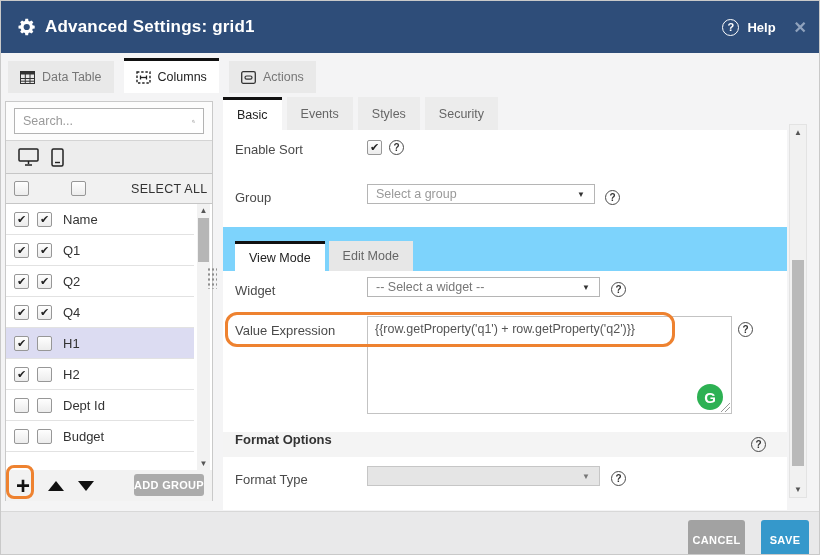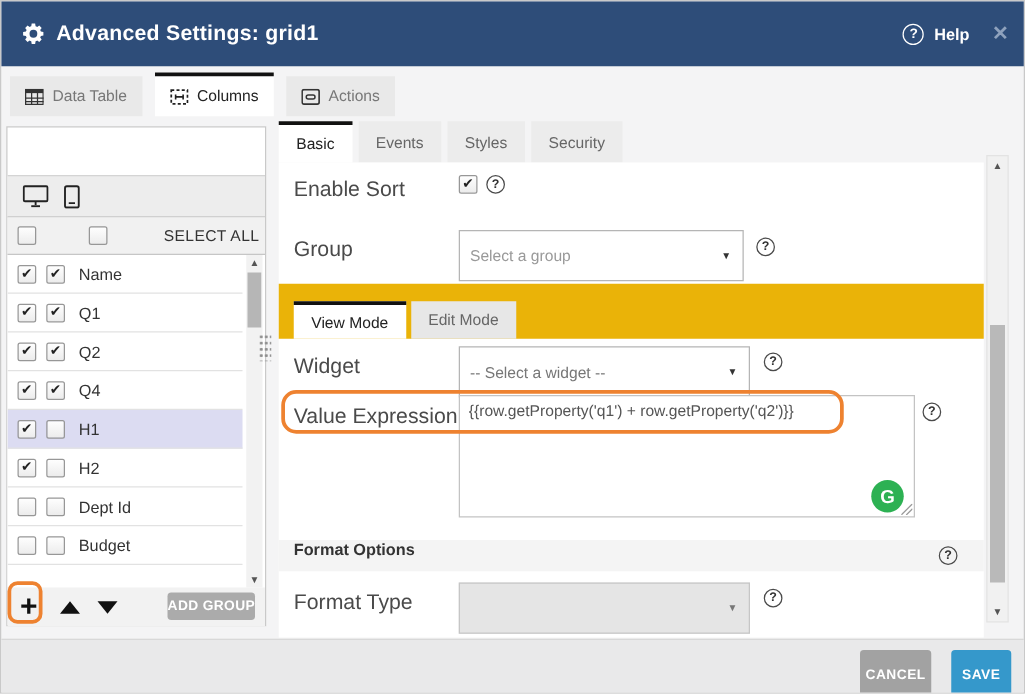--- a/index.html
+++ b/index.html
@@ -77,32 +77,32 @@
           background-image:radial-gradient(circle,#8f8f8f 1px,transparent 1.3px);
           background-size:4px 5px; }
 
   
   .panel { position:absolute; left:222px; top:96px; width:564px; height:413px; }
   .sub-tabs { position:absolute; left:0; top:0; display:flex; gap:5px; height:33px; }
   .stab { background:#ececec; padding:0 14px; display:flex; align-items:center; font-size:12.5px; color:#666; }
   .stab.active { background:#fff; color:#222; border-top:3px solid #111; }
   .content { position:absolute; left:0; top:33px; width:564px; height:380px; background:#fff; }
 
-  .frow-label { position:absolute; left:12px; font-size:17px; color:#4a4a4a; }
+  .frow-label { position:absolute; left:12px; font-size:13px; color:#4a4a4a; }
   .qicon { position:absolute; width:15px; height:15px; border:1.4px solid #4a4a4a; border-radius:50%;
            display:flex; align-items:center; justify-content:center; font-size:10px; font-weight:bold; color:#333; }
   .qicon::after { content:"?"; }
 
-  .dd { position:absolute; height:41px; background:#fff; border:1px solid #b5b5b5;
+  .dd { position:absolute; height:20px; background:#fff; border:1px solid #b5b5b5;
         display:flex; align-items:center; font-size:12.5px; color:#999; padding:0 8px; }
   .dd .caret { position:absolute; right:9px; font-size:8px; color:#333; }
   .dd.disabled { background:#e5e5e5; border-color:#c6c6c6; }
   .dd.disabled .caret { color:#777; }
 
-  .mode-band { position:absolute; left:0; top:97px; width:564px; height:44px; background:#eab308;text-align:right; }
+  .mode-band { position:absolute; left:0; top:97px; width:564px; height:44px; background:#7dd3fc;text-align:right; }
   .mode-tabs { position:absolute; left:12px; bottom:0; display:flex; gap:4px; }
   .modetab { height:30px; padding:0 14px; display:flex; align-items:center; font-size:12.5px; color:#666;
              background:#e7e7e7; }
   .modetab.active { background:#fff; color:#222; border-top:3px solid #111; }
 
   .expr { position:absolute; left:144px; top:186px; width:365px; height:98px; border:1px solid #c3c3c3;
           font-family:"Liberation Sans",sans-serif; font-size:12.5px; color:#555; padding:5px 7px;
           resize:none; outline:none; overflow:hidden; }
   .gram { position:absolute; left:474px; top:254px; width:26px; height:26px; border-radius:50%;
           background:#2db153; color:#fff; font-size:15px; font-weight:bold;
@@ -174,20 +174,29 @@
     <div class="mtab">
       <svg width="15" height="13" viewBox="0 0 15 13">
         <rect x="0.7" y="0.7" width="13.6" height="11.6" rx="1.5" fill="none" stroke="#333" stroke-width="1.3"></rect>
         <rect x="4" y="5" width="7" height="3.2" rx="1.6" fill="none" stroke="#333" stroke-width="1.2"></rect>
       </svg>
       <span>Actions</span>
     </div>
   </div>
 
   <div class="sidebar">
+    <div class="search-wrap">
+      <div class="search-box">
+        <input type="text" placeholder="Search..." style="">
+        <svg class="search-ico" width="15" height="15" viewBox="0 0 15 15">
+          <circle cx="6.3" cy="6.3" r="4.8" fill="none" stroke="#333" stroke-width="1.3"></circle>
+          <line x1="10" y1="10" x2="14" y2="14" stroke="#333" stroke-width="1.3"></line>
+        </svg>
+      </div>
+    </div>
 
     <div class="device-row">
       <svg width="21" height="18" viewBox="0 0 21 18">
         <rect x="1" y="1" width="19" height="12" rx="1" fill="none" stroke="#222" stroke-width="1.5"></rect>
         <line x1="7" y1="17" x2="14" y2="17" stroke="#222" stroke-width="1.5"></line>
         <line x1="10.5" y1="13" x2="10.5" y2="16" stroke="#222" stroke-width="1.5"></line>
       </svg>
       <svg width="13" height="19" viewBox="0 0 13 19">
         <rect x="1" y="1" width="11" height="17" rx="1.5" fill="none" stroke="#222" stroke-width="1.5"></rect>
         <line x1="4" y1="14.5" x2="9" y2="14.5" stroke="#222" stroke-width="1.4"></line>

